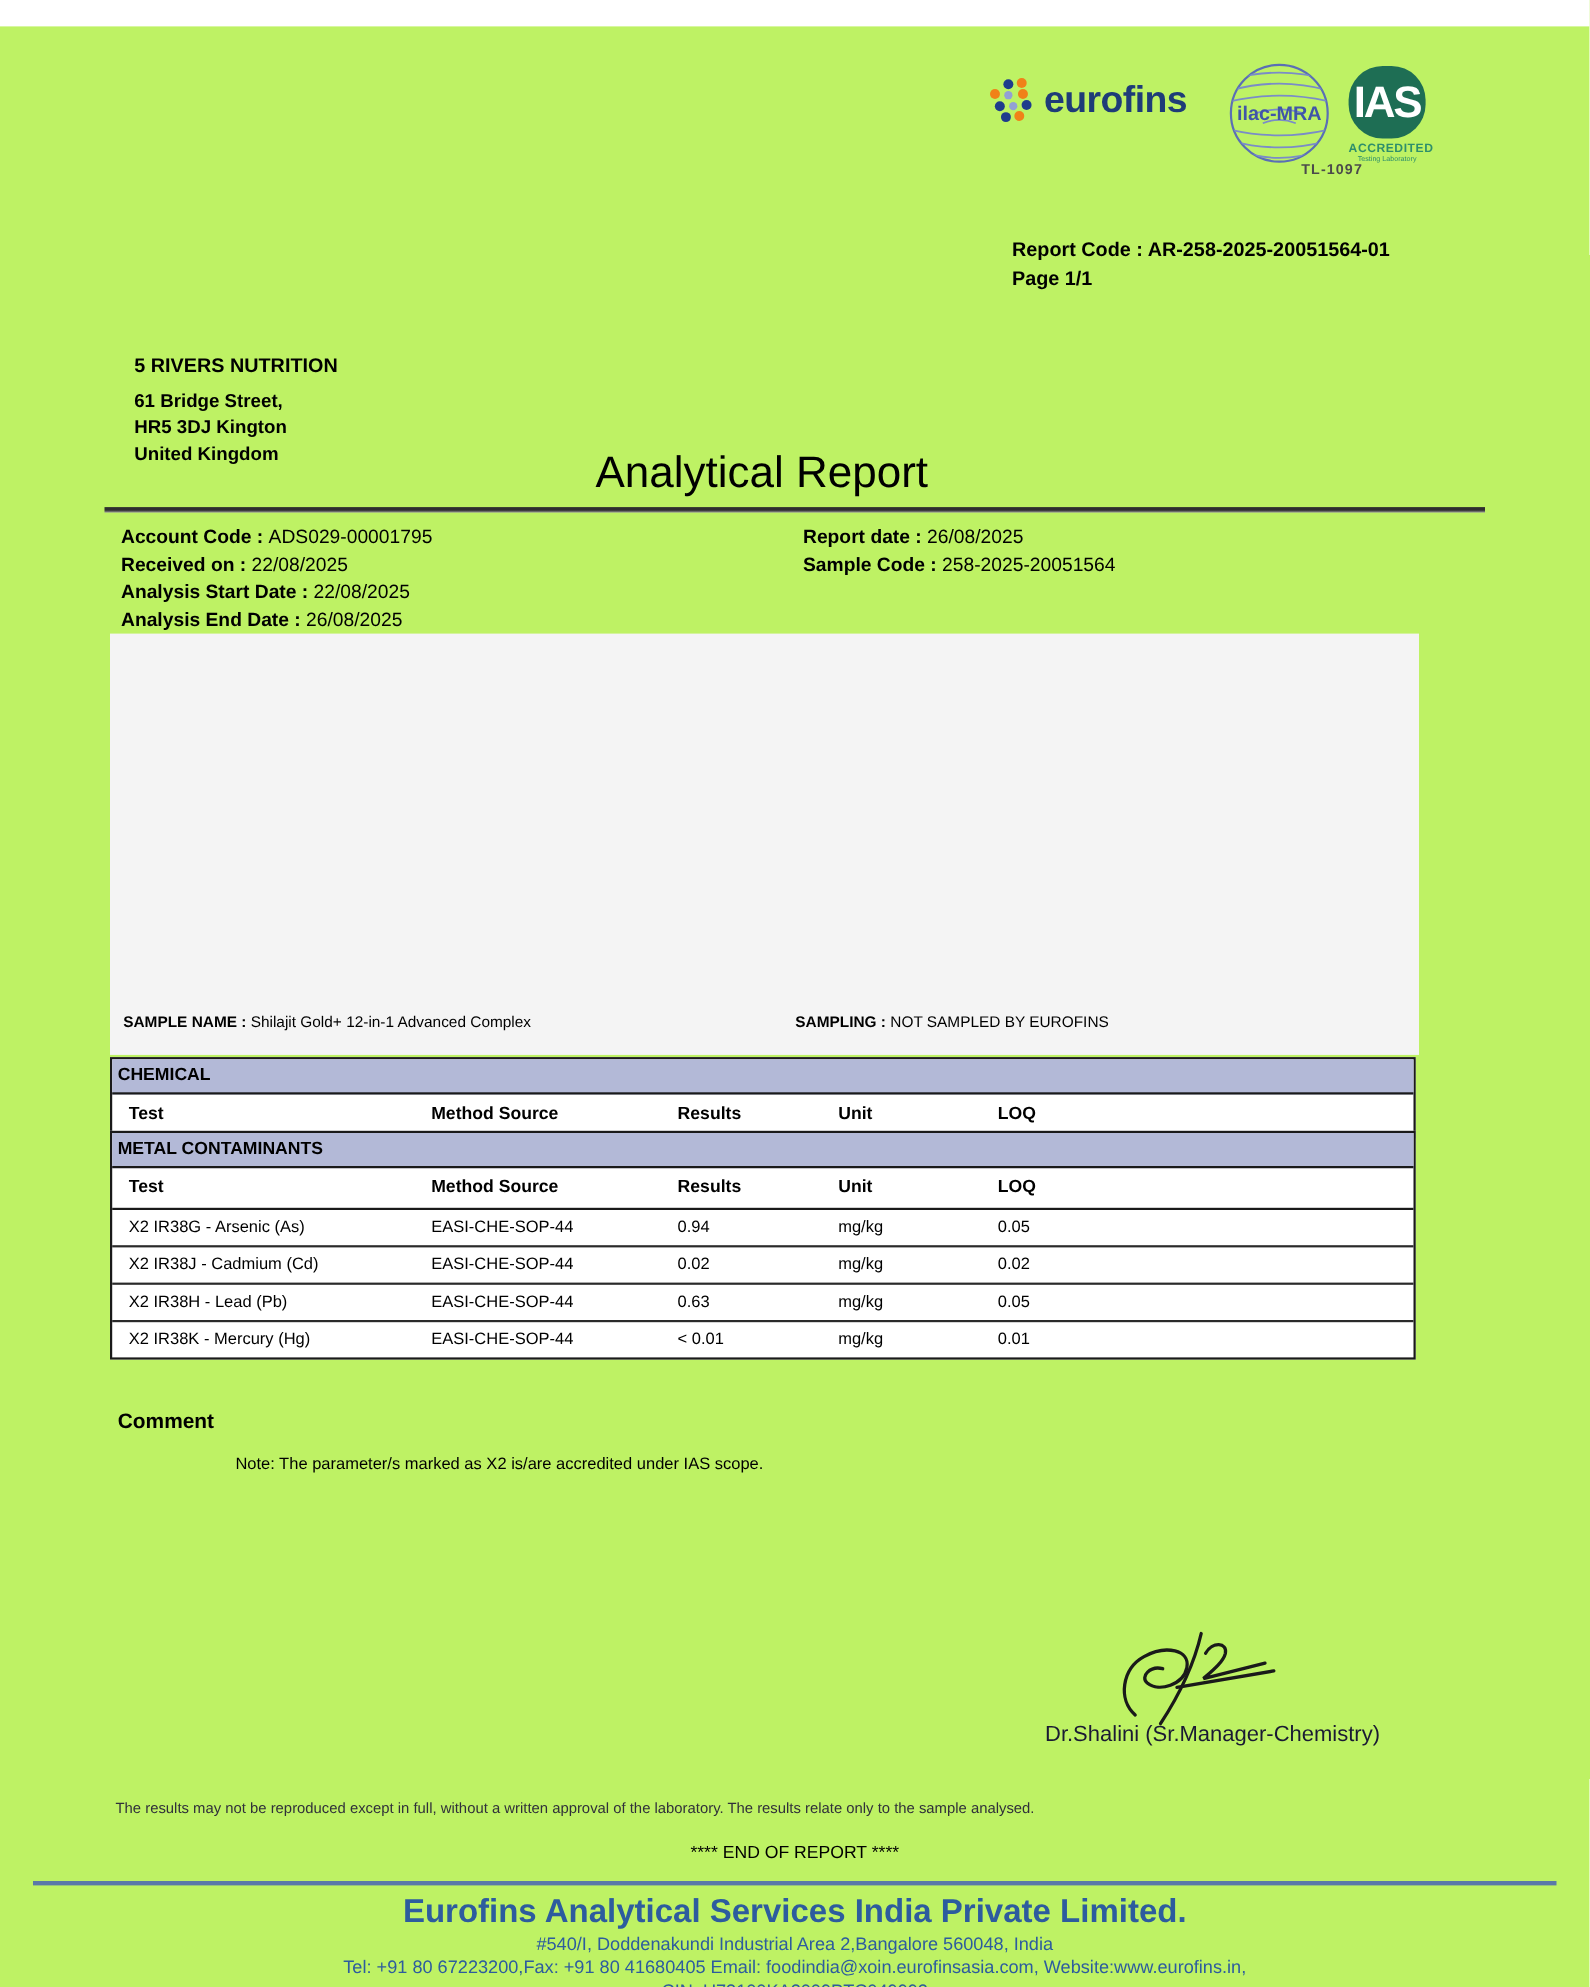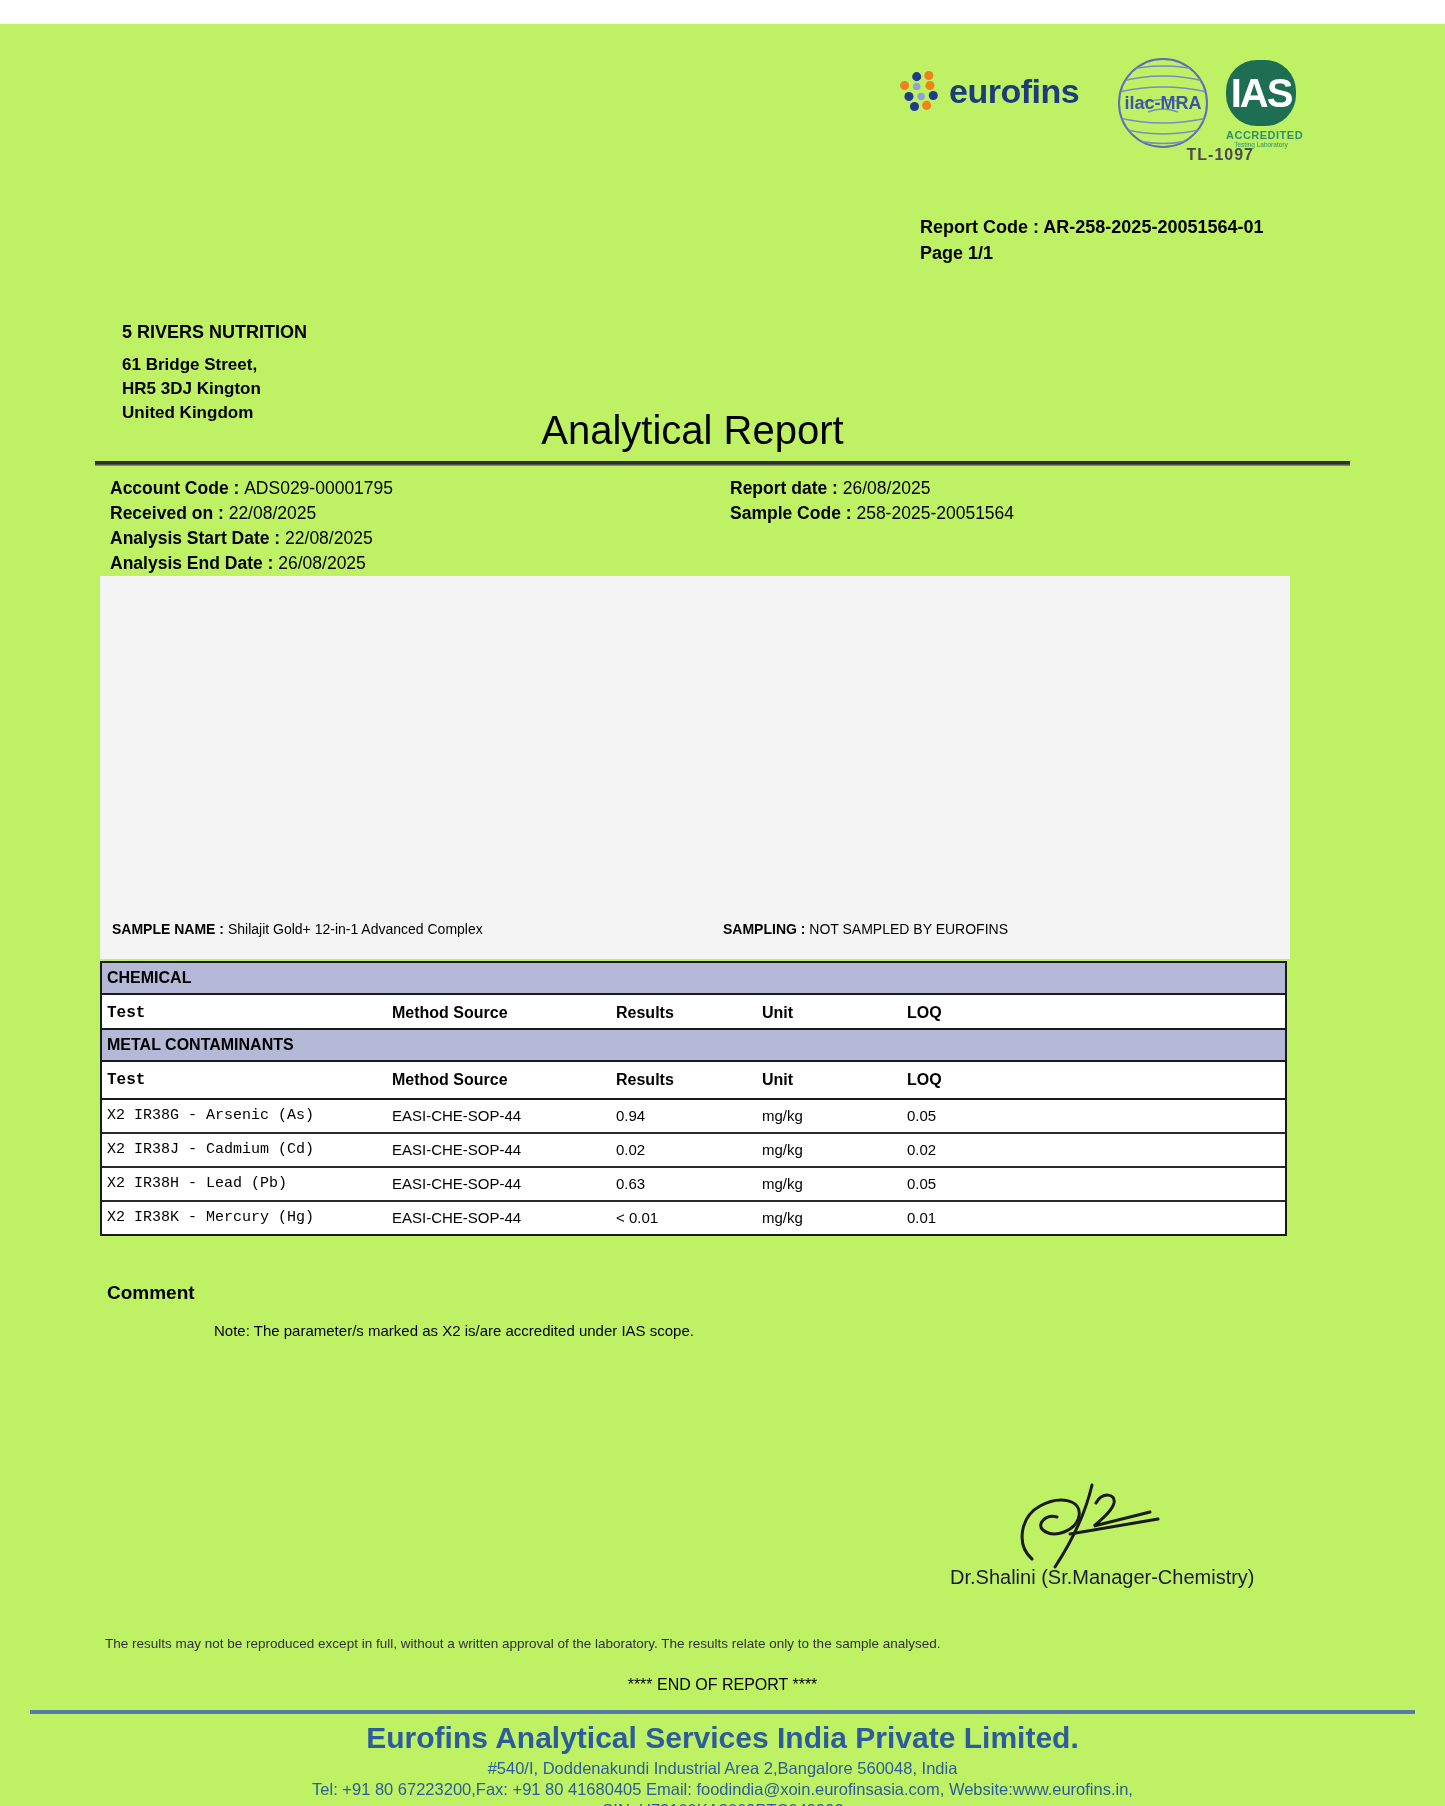--- a/index.html
+++ b/index.html
@@ -3,22 +3,22 @@
 <meta charset="utf-8">
 <style>
   html,body{margin:0;padding:0;background:#fff;}
   .page{position:relative;width:1445px;height:1806px;background:#bef264;
         font-family:"Liberation Sans",sans-serif;color:#111;overflow:hidden;margin-top:24px;}
 
   
   .eurofins-logo{position:absolute;left:898px;top:46px;display:flex;align-items:center;gap:7px;}
   .eurofins-word{font-size:34px;font-weight:700;color:#1e3c78;letter-spacing:-0.5px;}
   .ilac-stamp{position:absolute;left:1116px;top:32px;width:94px;height:94px;}
-  .tl-number{position:absolute;left:1168px;top:122px;width:86px;text-align:right;
-             font-size:16px;font-weight:bold;color:#4b4b4b;letter-spacing:1px;}
+  .tl-number{position:absolute;left:1168px;top:122px;width:86px;text-align:center;
+             font-size:13px;font-weight:bold;color:#4b4b4b;letter-spacing:1px;}
   .ias{position:absolute;left:1226px;top:36px;width:70px;text-align:center;}
   .ias-square{width:70px;height:66px;background:#1e6e54;color:#fff;font-size:40px;font-weight:bold;
               display:flex;align-items:center;justify-content:center;letter-spacing:-2px;border-radius:31px;}
   .ias-accredited{margin-top:3px;font-size:11px;font-weight:bold;color:#2e8f6b;letter-spacing:0.5px;}
   .ias-sub{font-size:6.5px;color:#2e8f6b;}
 
   .report-code{position:absolute;left:920px;top:190px;font-size:18px;font-weight:bold;line-height:26px;color:#000;}
 
   .recipient{position:absolute;left:122px;top:296px;font-size:17px;font-weight:bold;line-height:24px;color:#000;}
   .recipient .name{font-size:18px;margin-bottom:9px;}
@@ -40,21 +40,21 @@
   .sample-col.right{left:623px;}
 
   
   .rtable{position:absolute;left:100px;width:1187px;border:2px solid #1a1a1a;box-sizing:border-box;background:#fff;}
   .band{height:30px;line-height:30px;background:#b3b9d7;border-bottom:2px solid #1a1a1a;
         font-size:16px;font-weight:bold;padding-left:5px;color:#000;}
   .trow{display:grid;grid-template-columns:290px 224px 146px 145px 1fr;color:#000;}
   .trow.head{height:36px;line-height:36px;font-weight:bold;font-size:16px;border-bottom:2px solid #1a1a1a;}
   .trow.data{height:32px;line-height:32px;font-size:15px;border-bottom:2px solid #2a2a2a;}
   .trow.data:last-child{border-bottom:none;}
-  .trow .c1{padding-left:5px;font-family:Liberation Mono, monospace;}
+  .trow .c1{padding-left:15px;}
 
   .comment-h{position:absolute;left:107px;top:1258px;font-size:19px;font-weight:bold;color:#000;}
   .comment-note{position:absolute;left:214px;top:1298px;font-size:15px;color:#000;}
 
   .sig-svg{position:absolute;left:1000px;top:1455px;}
   .sig-name{position:absolute;left:950px;top:1542px;font-size:20px;color:#1a1a33;}
 
   .disclaimer{position:absolute;left:105px;top:1612px;font-size:13.5px;color:#30303a;}
   .end-marker{position:absolute;left:0;top:1652px;width:1445px;text-align:center;font-size:16px;color:#000;}
   .footer-rule{position:absolute;left:30px;top:1686px;width:1385px;height:4px;background:#5a78a8;}

